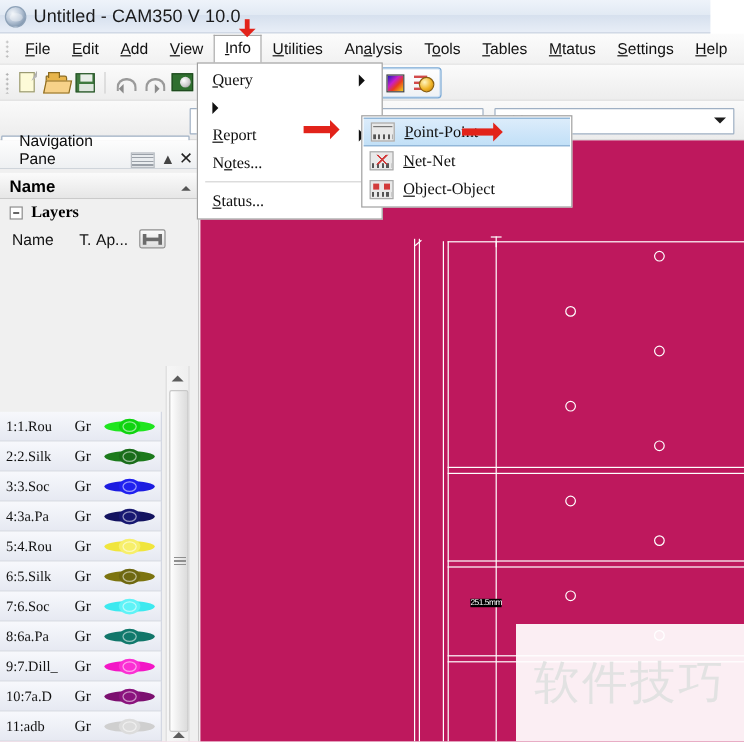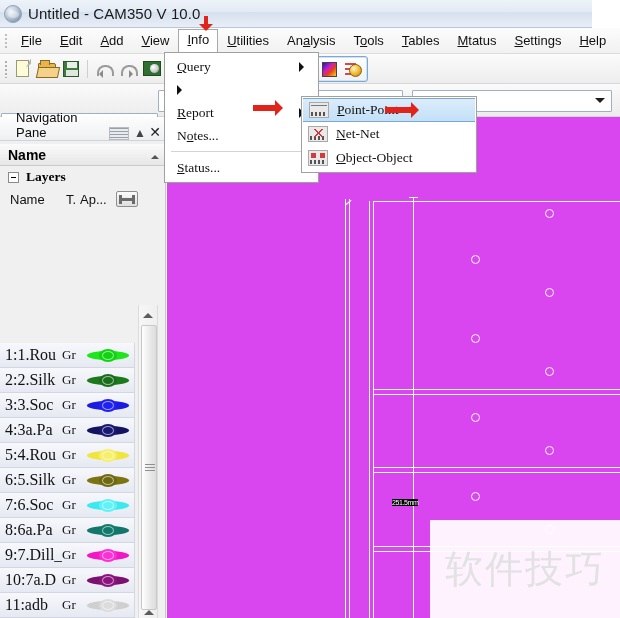--- a/index.html
+++ b/index.html
@@ -188,21 +188,21 @@
   .col-icon:before{content:"";position:absolute;left:2px;top:3px;width:3px;height:9px;background:#6b6b6b;
      box-shadow:13px 0 0 #6b6b6b;}
 
   .layer-list { position: absolute; left: 0; top: 226px; width: 135px; bottom: 0; overflow: hidden; }
   .layer-row {
     display: flex; align-items: center; height: 25px;
     background: linear-gradient(to bottom,#f7f8fc,#e6e9f2);
     border-bottom: 1px solid #d3d7e2; border-right: 1px solid #d3d7e2;
   }
   .lr-name {
-    width: 62px; font-size: 16px; color:#111; padding-left: 5px;
+    width: 62px; font-size: 12px; color:#111; padding-left: 5px;
     white-space: nowrap; overflow: hidden; font-family:"Liberation Serif", serif;
   }
   .lr-type { width: 20px; font-size: 13px; color:#111; font-family:"Liberation Serif", serif; }
   .lr-ap { flex:1; display:flex; align-items:center; justify-content:center; }
   .swatch {
     width: 42px; height: 13px; position: relative;
   }
   .swatch .blob {
     position:absolute; left:0; top:2px; width:42px; height:9px; border-radius:50%;
   }
@@ -231,21 +231,21 @@
     content:""; position:absolute; left:3px; top:50%; margin-top:-4px; width:10px; height:8px;
     background-image: repeating-linear-gradient(to bottom,#8f8f8f 0 1px, transparent 1px 3px);
   }
   .sb-down { position:absolute; left:0; bottom:0; width:20px; height:16px;
     display:flex;align-items:center;justify-content:center;}
   .sb-down i{ width:0;height:0;border:5px solid transparent;border-bottom-color:#5c5c5c; }
 
   
   .canvas {
     position: absolute; left: 167px; top: 117px; right: 0; bottom: 0;
-    background: #d946ef; overflow: hidden;
+    background: #be185d; overflow: hidden;
   }
   .vline { position:absolute; background:#ffffff; width:1px; }
   .hline { position:absolute; background:#ffffff; height:1px; }
   .dim-arrow-top { position:absolute; left:242px; top:80px; width:9px; height:9px; }
   .dim-arrow-top:before{content:"";position:absolute;left:4px;top:0;width:1px;height:9px;background:#fff;}
   .dim-arrow-top:after{content:"";position:absolute;left:0;top:0;width:9px;height:1px;background:#fff;}
   .dim-label {
     position:absolute; left:225px; top:382px; font-size:7px; color:#ffffff;
     font-family:"Liberation Sans", sans-serif; letter-spacing:-0.4px; background:#000;
   }

